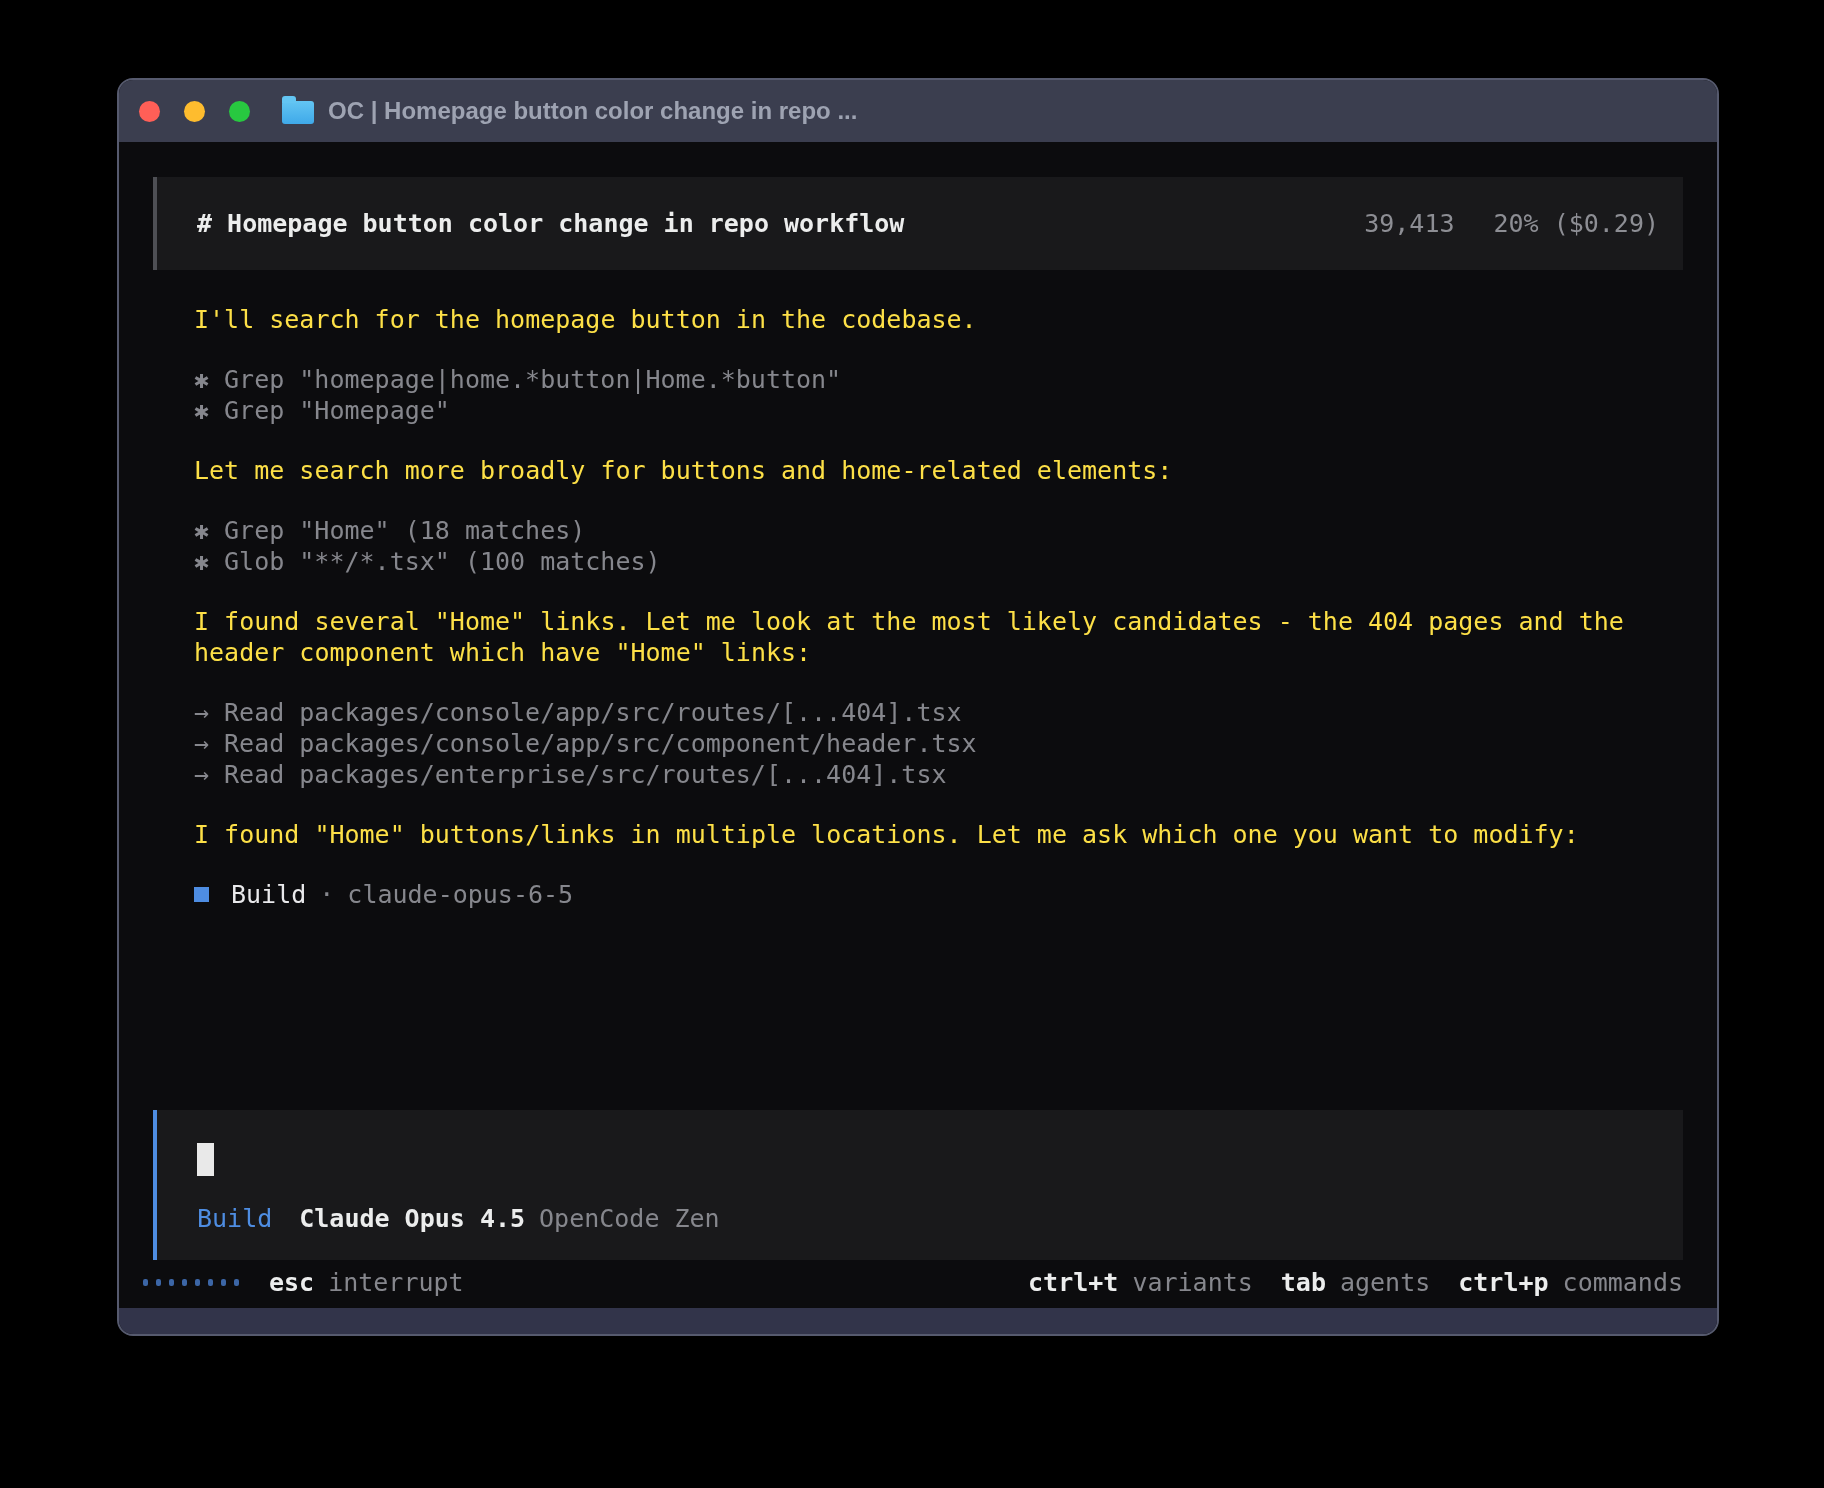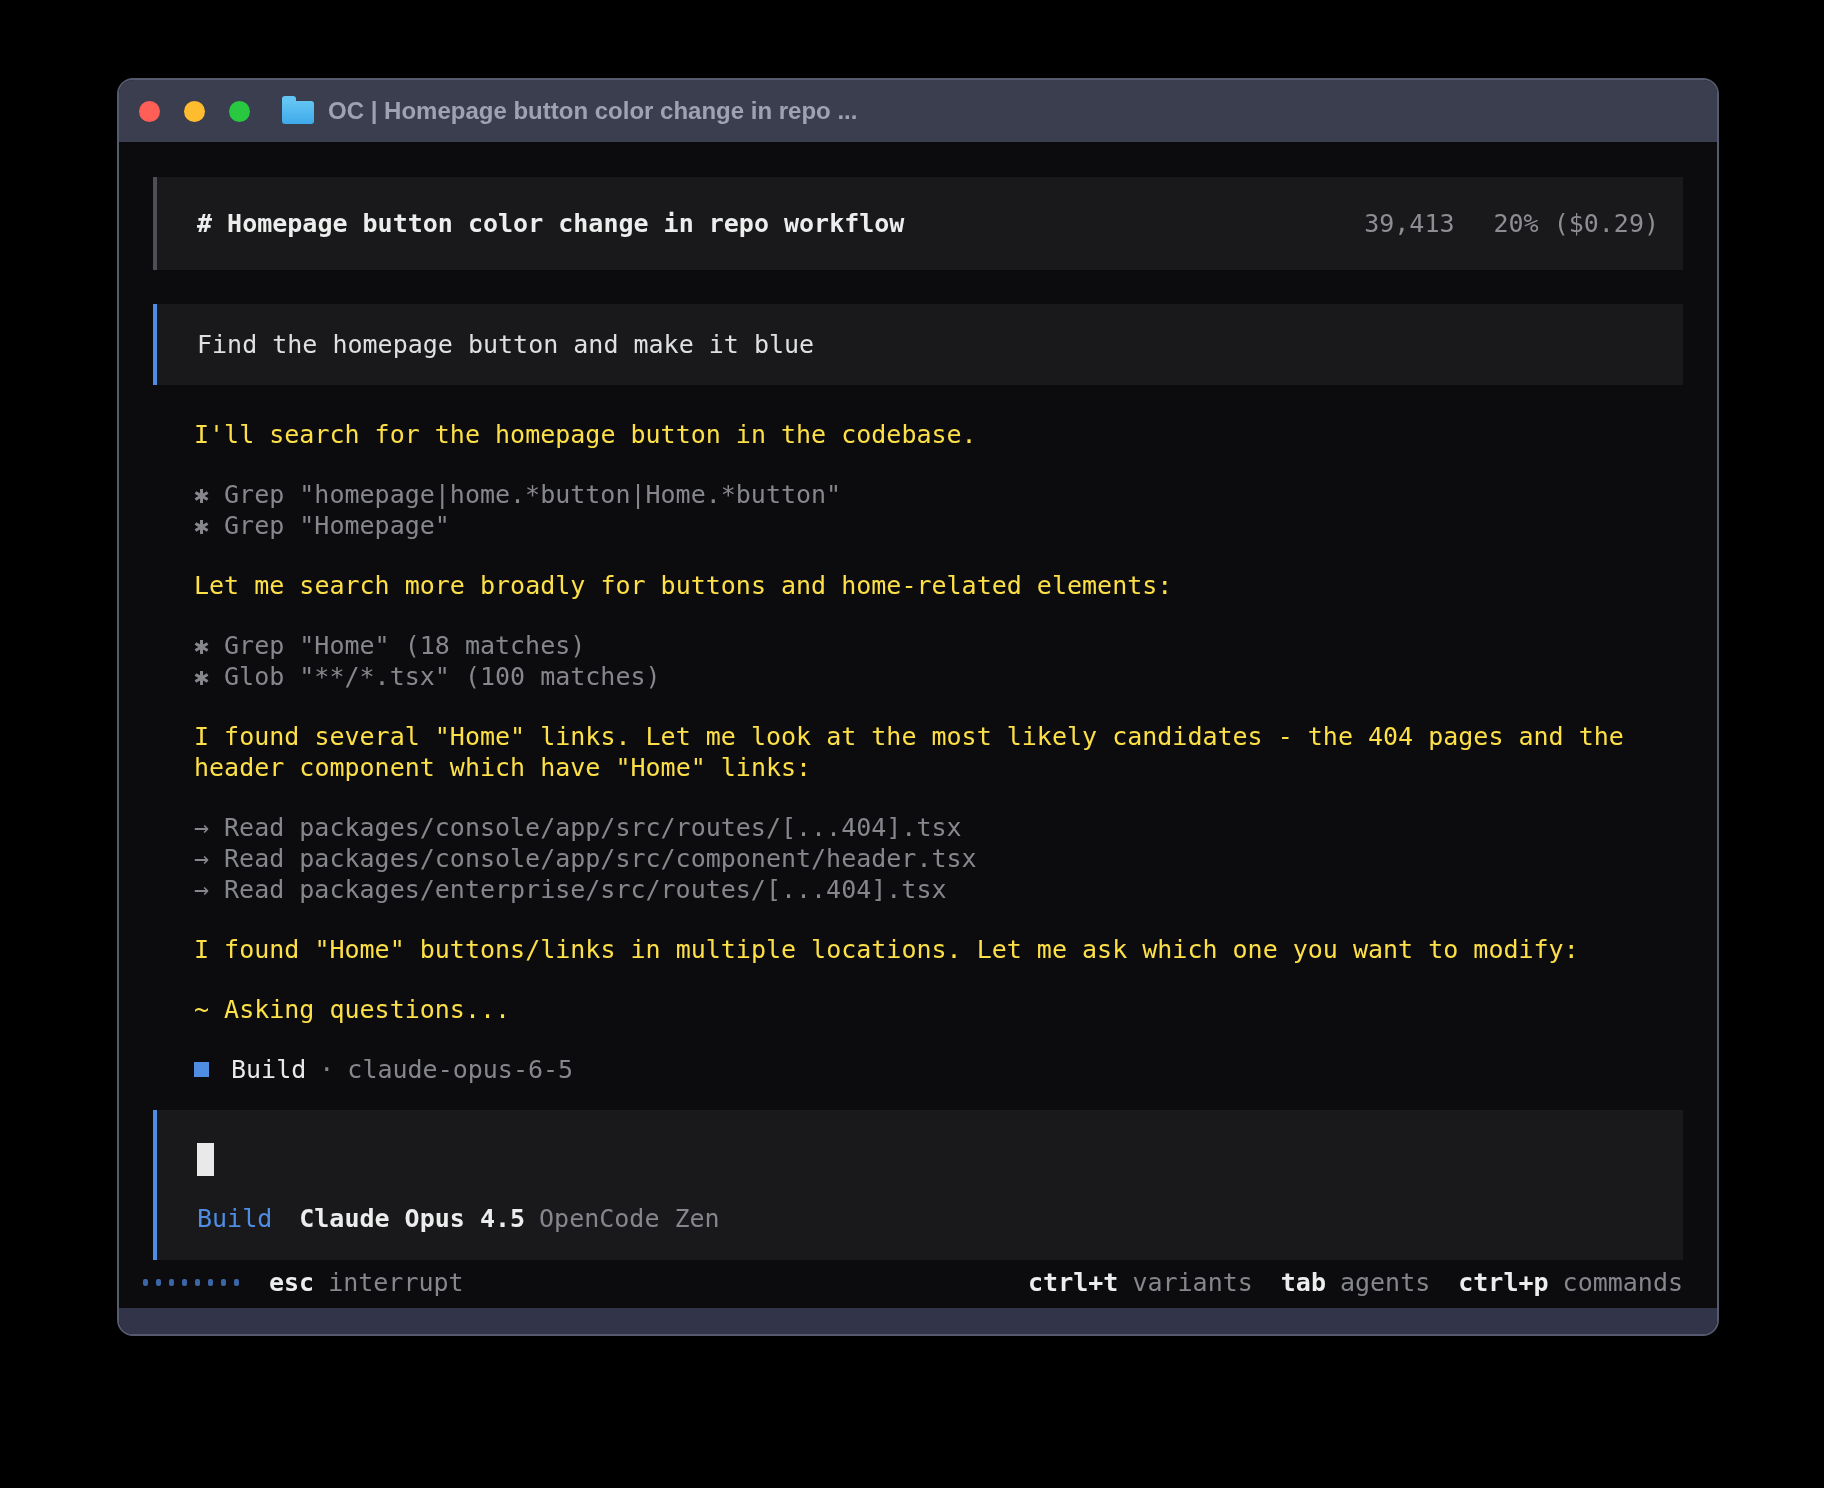--- a/index.html
+++ b/index.html
@@ -141,23 +141,20 @@
 
     <div class="block header-block">
       <span class="session-title"># Homepage button color change in repo workflow</span>
       <span class="session-stats">
         <span class="tokens">39,413</span>
         <span class="pct">20%</span>
         <span class="cost">($0.29)</span>
       </span>
     </div>
 
-    <div class="block user-block">
-      <span class="user-text">Find the homepage button and make it blue</span>
-    </div>
 
     <div class="transcript">
 
       <div class="t-group t-text">I'll search for the homepage button in the codebase.</div>
 
       <div class="t-group">
         <div class="t-line">
           <span class="bullet">✱</span><span>Grep "homepage|home.*button|Home.*button"</span>
         </div>
         <div class="t-line">
@@ -185,21 +182,20 @@
         <div class="t-line">
           <span class="bullet">→</span><span>Read packages/console/app/src/component/header.tsx</span>
         </div>
         <div class="t-line">
           <span class="bullet">→</span><span>Read packages/enterprise/src/routes/[...404].tsx</span>
         </div>
       </div>
 
       <div class="t-group t-text">I found "Home" buttons/links in multiple locations. Let me ask which one you want to modify:</div>
 
-      <div class="t-group t-text">~ Asking questions...</div>
 
       <div class="t-group agent-row">
         <span class="agent-icon"></span>
         <span class="agent-name">Build</span>
         <span class="agent-sep">·</span>
         <span class="agent-model">claude-opus-6-5</span>
       </div>
 
     </div>
 

